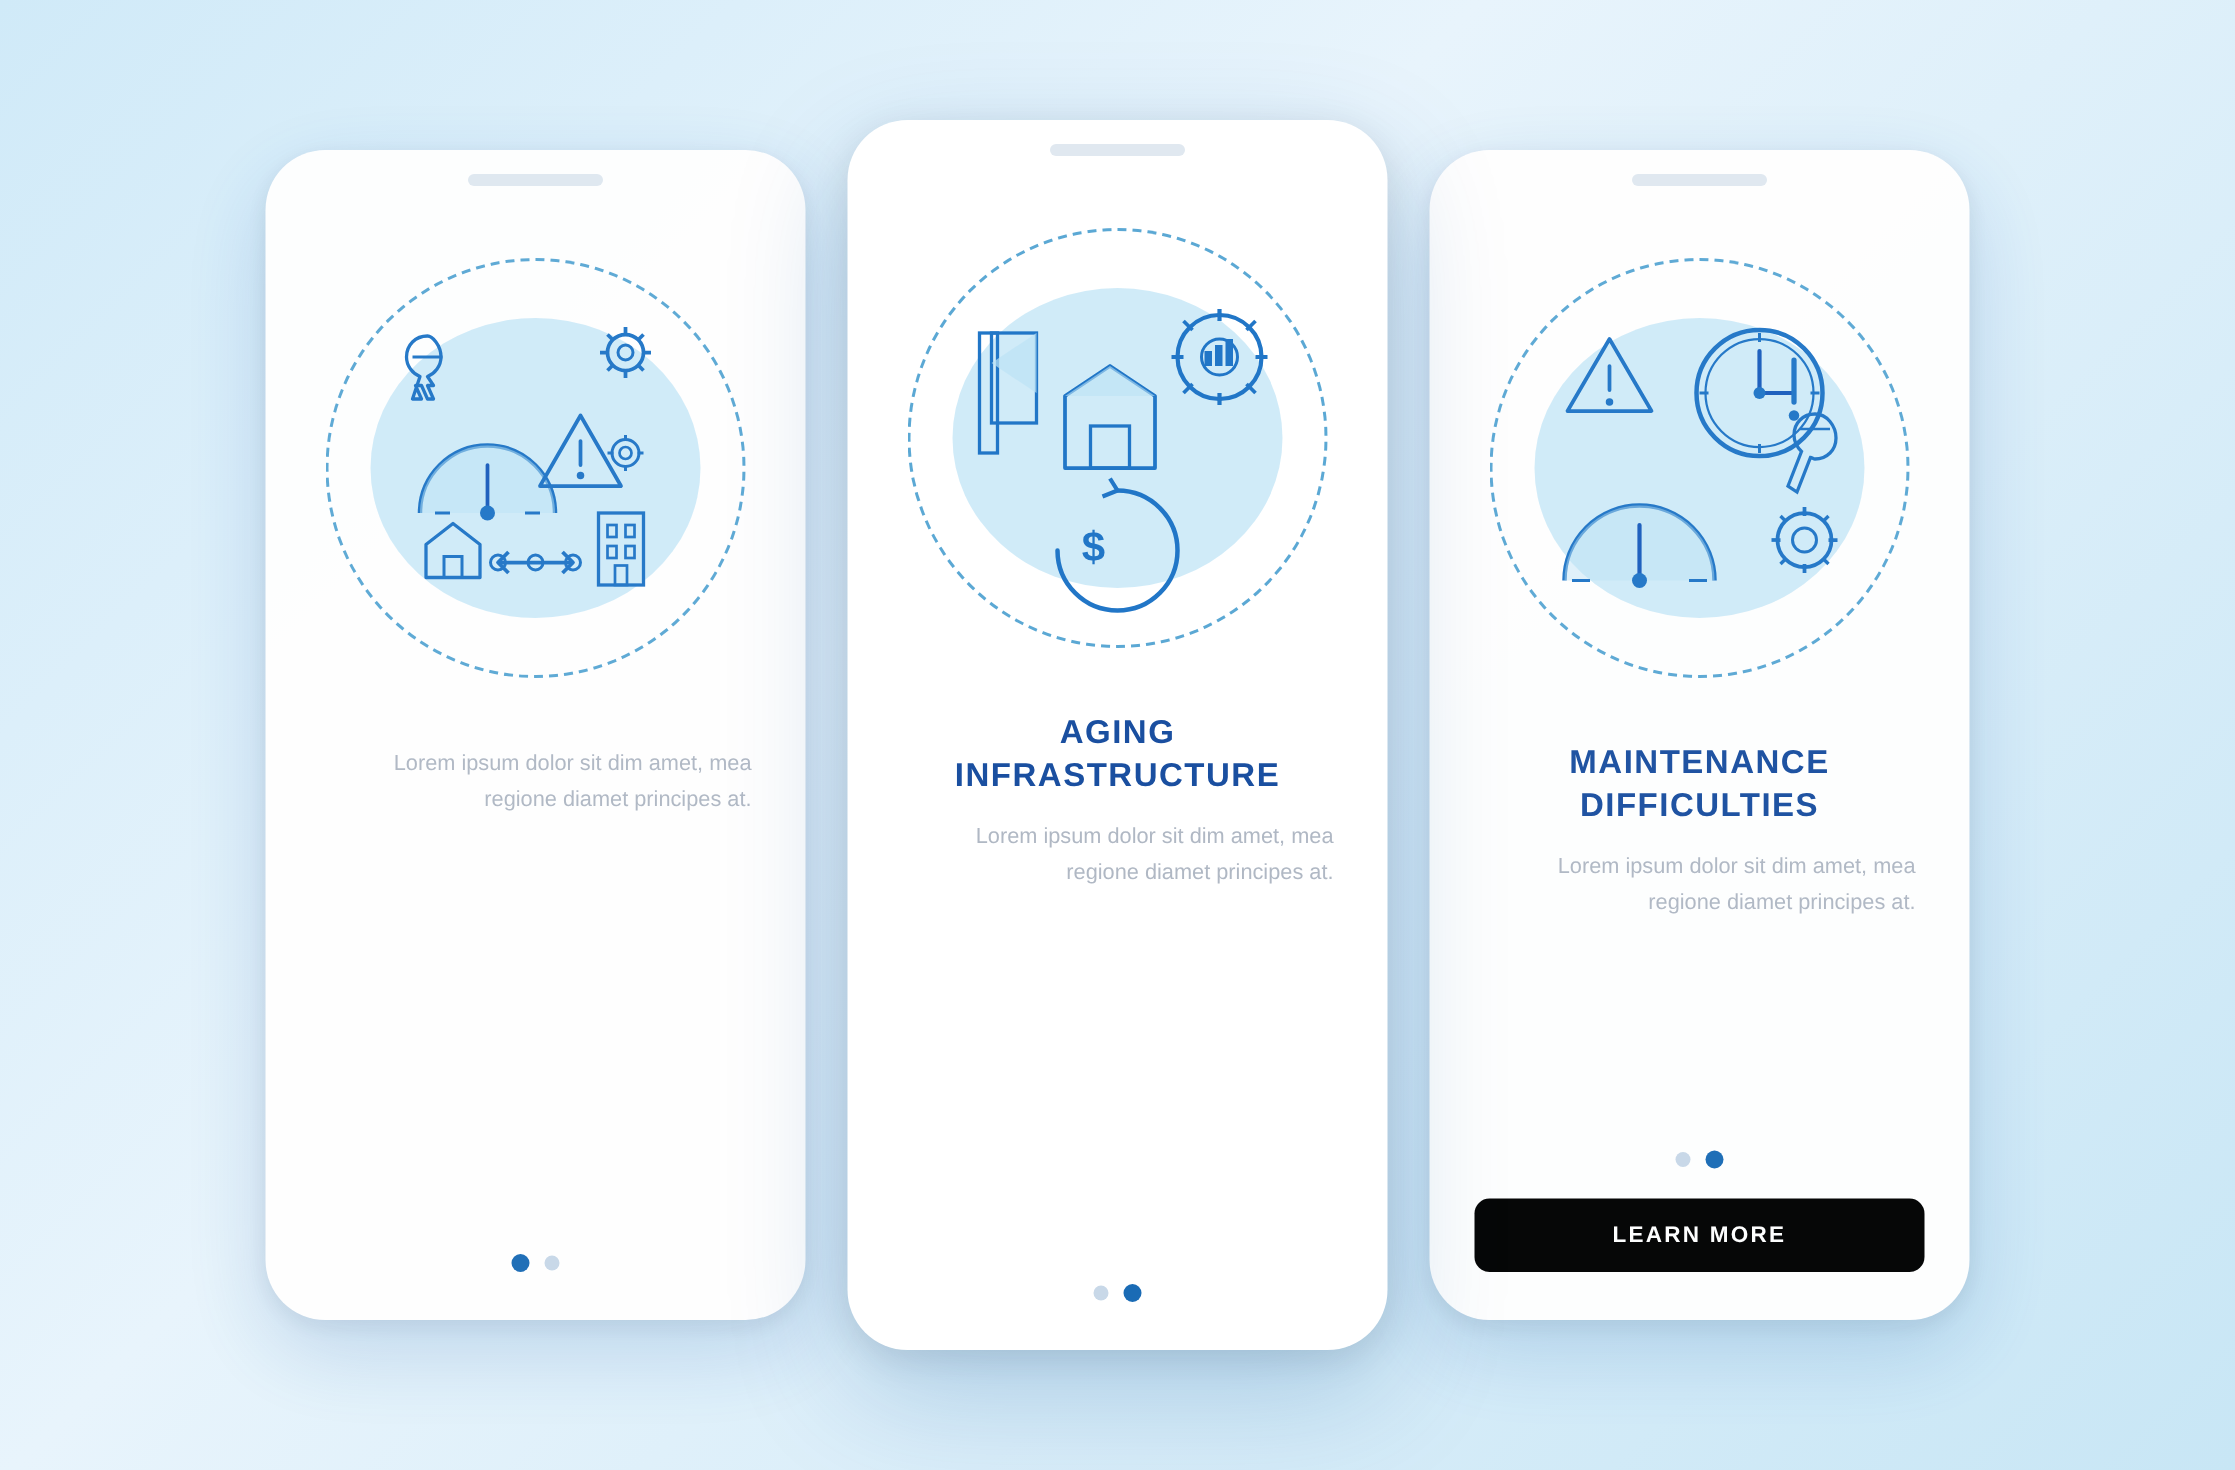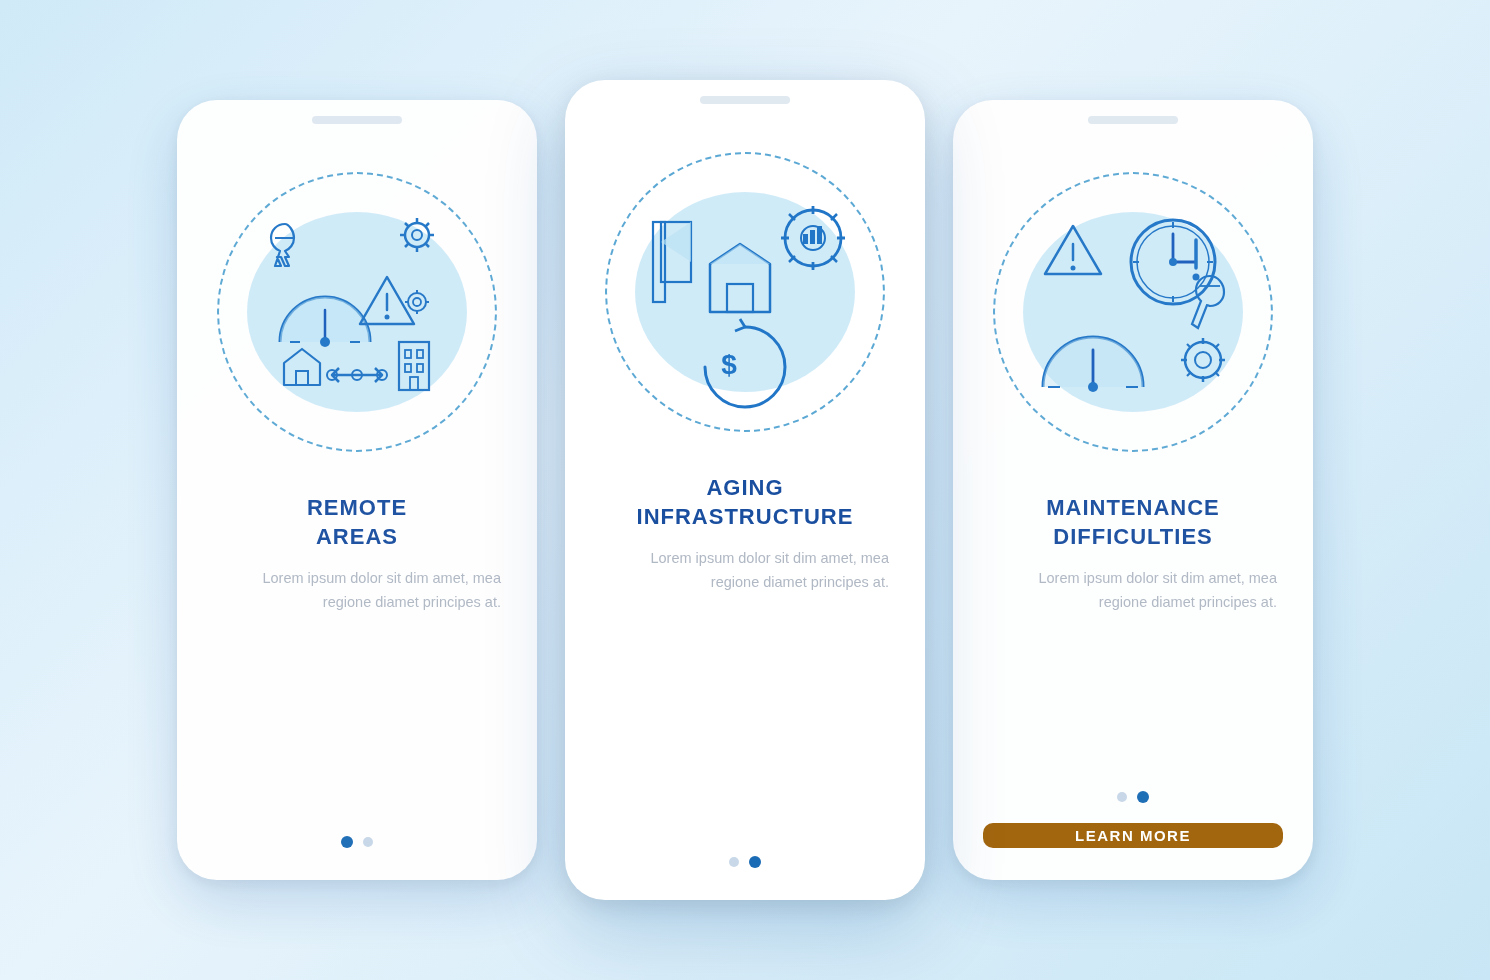--- a/index.html
+++ b/index.html
@@ -120,25 +120,25 @@
       background: #c8d8e8;
     }
 
     .dot.active {
       background: #1a6bb5;
       width: 12px;
       height: 12px;
     }
 
     .learn-more-btn {
-      background: #a16207;
+      background: #000000;
       color: #ffffff;
       border: none;
       border-radius: 10px;
-      padding: 4px 48px;
+      padding: 16px 48px;
       font-size: 15px;
       font-weight: 700;
       letter-spacing: 1.5px;
       text-transform: uppercase;
       margin-top: 20px;
       cursor: pointer;
       width: calc(100% - 60px);
     }
 
     
@@ -226,22 +226,20 @@
         <g transform="translate(160,140)">
           <rect x="2" y="10" width="30" height="48" fill="none" stroke="#2176c7" stroke-width="2.2"></rect>
           <rect x="8" y="18" width="6" height="8" fill="none" stroke="#2176c7" stroke-width="1.8"></rect>
           <rect x="20" y="18" width="6" height="8" fill="none" stroke="#2176c7" stroke-width="1.8"></rect>
           <rect x="8" y="32" width="6" height="8" fill="none" stroke="#2176c7" stroke-width="1.8"></rect>
           <rect x="20" y="32" width="6" height="8" fill="none" stroke="#2176c7" stroke-width="1.8"></rect>
           <rect x="13" y="45" width="8" height="13" fill="none" stroke="#2176c7" stroke-width="1.8"></rect>
         </g>
       </svg>
     </div>
-    <div class="card-title" style="white-space: pre-line;">REMOTE
-AREAS</div>
     <div class="card-body">Lorem ipsum dolor sit dim amet, mea regione diamet principes at.</div>
     <div class="dots-row">
       <div class="dot active"></div>
       <div class="dot"></div>
     </div>
   </div>
 
   <div class="phone middle">
     <div class="phone-notch"></div>
     <div class="icon-area">

